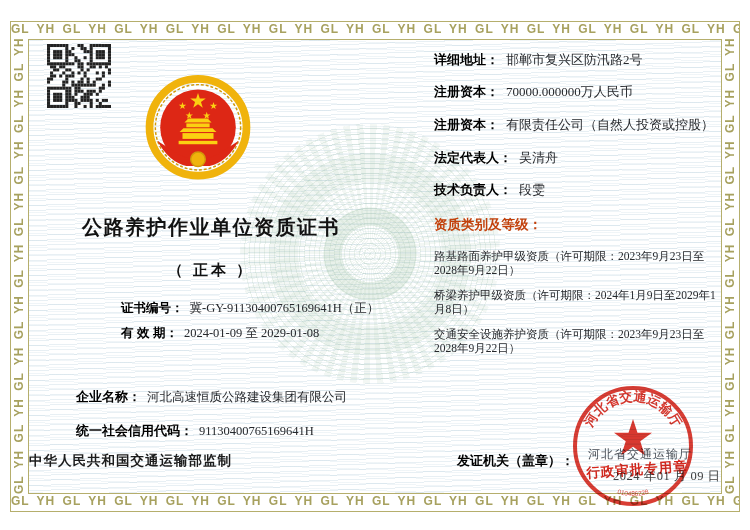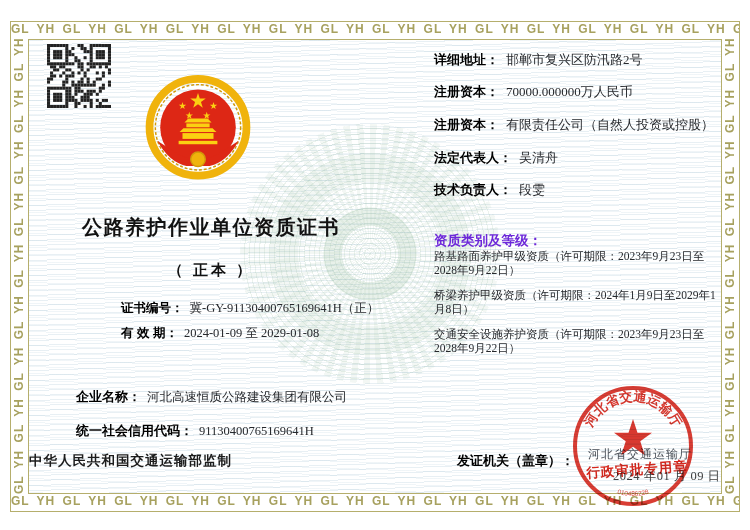--- a/index.html
+++ b/index.html
@@ -48,21 +48,21 @@
             font:600 13.5px "Liberation Serif",serif;letter-spacing:1px;color:#1c1c1c;}
   .lab{font:700 12.5px "Liberation Sans",sans-serif;color:#000;margin-right:6px;}
   .lab13{font:700 13px "Liberation Sans",sans-serif;color:#000;margin-right:6px;}
   .val{font:12.5px "Liberation Serif",serif;color:#26282c;}
   
   .right-col{position:absolute;left:401px;top:0;width:296px;height:100%;}
   .frow{position:absolute;left:4px;white-space:nowrap;}
   .f0{top:10px;}.f1{top:42px;}.f2{top:75px;}.f3{top:108px;}.f4{top:140px;}
   .frow .lab13{margin-right:7px;}
   .frow .val{font-size:13px;font-family:Liberation Serif, serif;}
-  .qhead{position:absolute;left:4px;top:176px;font:700 13.5px "Liberation Sans",sans-serif;color:#6d28d9;margin-top:16px;}
+  .qhead{position:absolute;left:4px;top:176px;font:700 13.5px "Liberation Sans",sans-serif;color:#c2410c;}
   .qlist{position:absolute;left:4px;top:198px;width:292px;}
   .qitem{font:11.5px "Liberation Serif",serif;color:#26282c;line-height:1.18;margin-bottom:1px;margin-top:12px;}
   .issuer{position:absolute;left:27px;top:412px;font:700 13px "Liberation Sans",sans-serif;color:#000;}
   
   .seal-svg{position:absolute;left:569px;top:382px;width:128px;height:128px;z-index:8;
             mix-blend-mode:multiply;}
   .printed-org{position:absolute;left:588px;top:446px;z-index:9;font:12px "Liberation Serif",serif;
                color:#4b5058;letter-spacing:1px;white-space:nowrap;mix-blend-mode:multiply;}
   .stamp-line{position:absolute;left:576px;top:461px;width:122px;z-index:9;text-align:center;
               font:700 13.5px "Liberation Sans",sans-serif;color:#d5281e;letter-spacing:1px;

